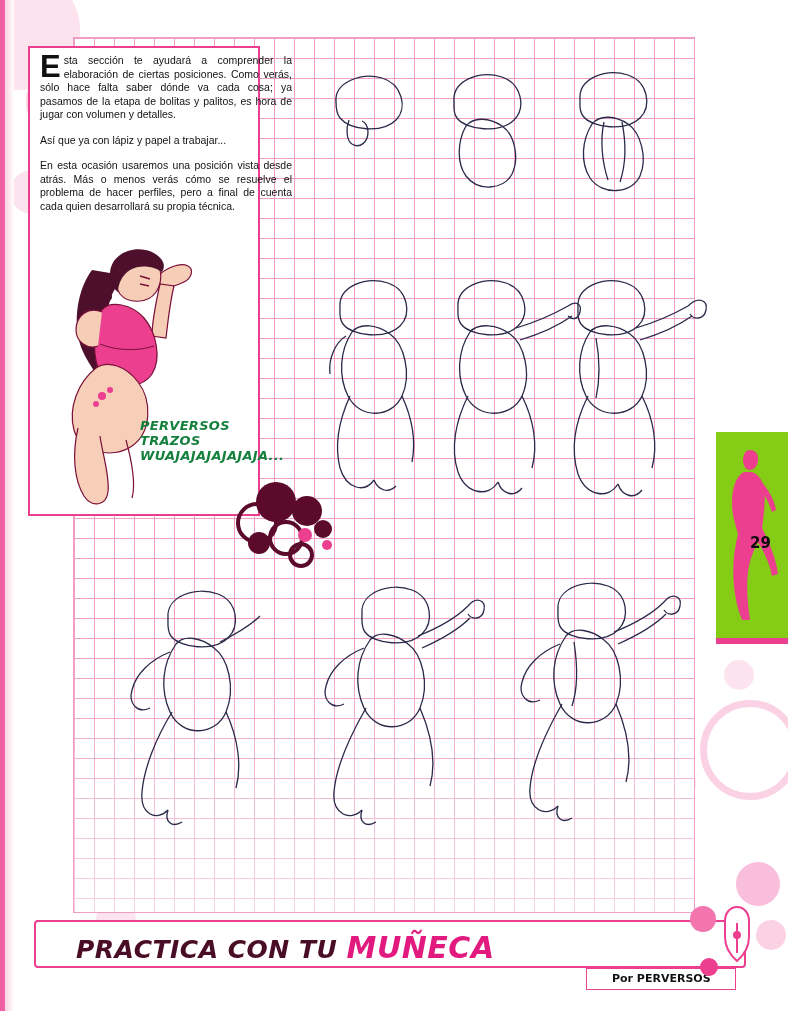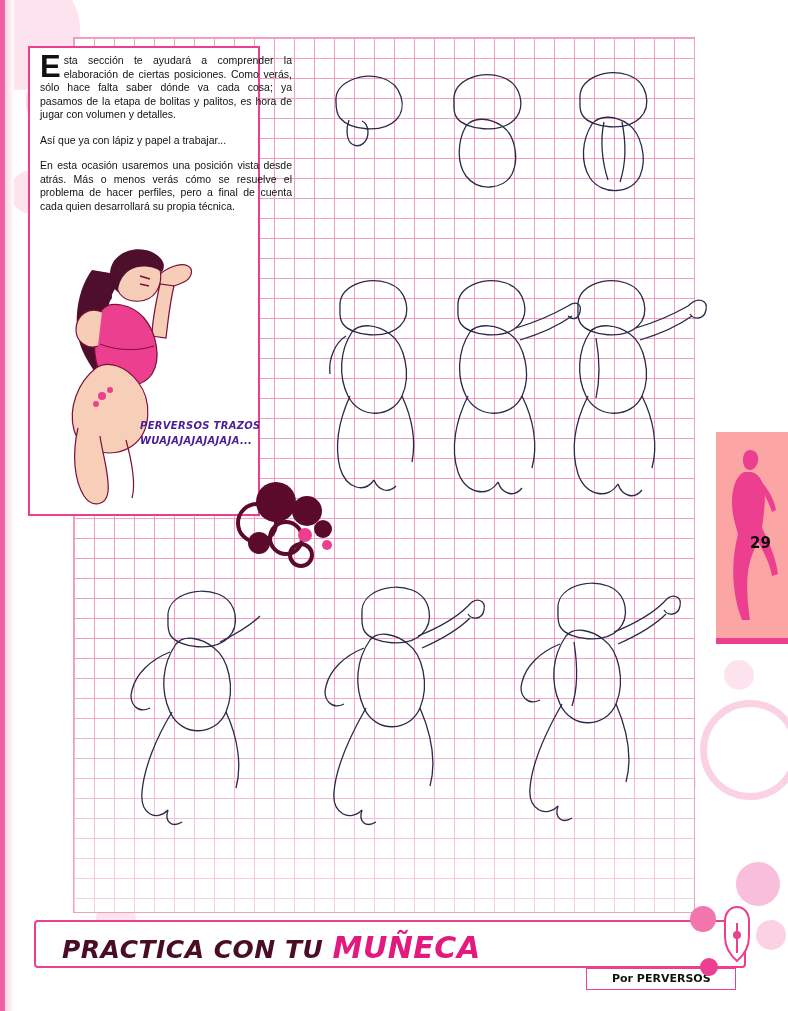--- a/index.html
+++ b/index.html
@@ -67,36 +67,36 @@
   }
   
   .char-art{
     position:absolute;left:40px;top:240px;width:210px;height:270px;
   }
   .char-art svg{display:block;}
   .perversos{
     position:absolute;left:140px;top:418px;width:150px;
     font-family:"DejaVu Sans", sans-serif;
     font-weight:bold;font-style:italic;
-    font-size:10px;line-height:15px;
-    color:#4c1d95;
+    font-size:13px;line-height:15px;
+    color:#15803d;
     letter-spacing:.3px;
   }
   
   .bubble-cluster{position:absolute;left:236px;top:476px;width:110px;height:90px;}
   .bubble-cluster span{position:absolute;border-radius:50%;background:#5c0a2c;}
   .bubble-cluster span.o{background:transparent;border:4px solid #5c0a2c;}
   .bubble-cluster span.pink{background:#ec3f8f;}
   
   .sketch{position:absolute;}
   .sketch svg{display:block;overflow:visible;}
   
   .side-tab{
     position:absolute;right:0;top:432px;width:72px;height:212px;
-    background:#fca5a5;
+    background:#84cc16;
   }
   .side-tab .tab-pink-line{
     position:absolute;left:0;bottom:0;width:72px;height:6px;background:#ec3f8f;
   }
   .side-tab .figure{
     position:absolute;left:8px;top:14px;width:56px;height:178px;
   }
   .page-number{
     position:absolute;left:26px;top:88px;
     color:#0d0d0d;font-weight:bold;font-size:15px;
@@ -104,21 +104,21 @@
   }
   
   .bottom-bar{
     position:absolute;left:34px;top:920px;width:712px;height:48px;
     border:2px solid #ec3f8f;
     border-radius:4px;
     background:#ffffff;
     box-sizing:border-box;
   }
   .bottom-title{
-    position:absolute;left:62px;top:930px;
+    position:absolute;left:76px;top:930px;
     font-family:"DejaVu Sans", sans-serif;
     font-weight:bold;font-style:italic;
     font-size:25px;letter-spacing:.5px;
     color:#4a0d26;
   }
   .bottom-title .big{font-size:30px;color:#e2197f;}
   .byline-box{
     position:absolute;left:586px;top:968px;width:150px;height:22px;
     border:1.5px solid #ec3f8f;
     background:#ffffff;

